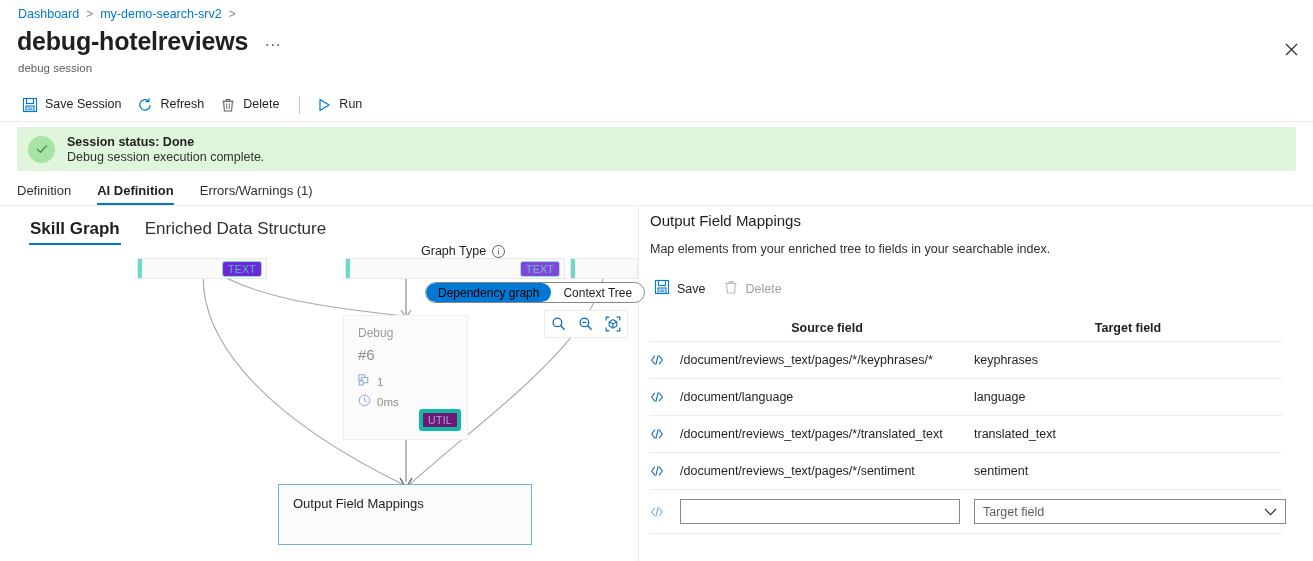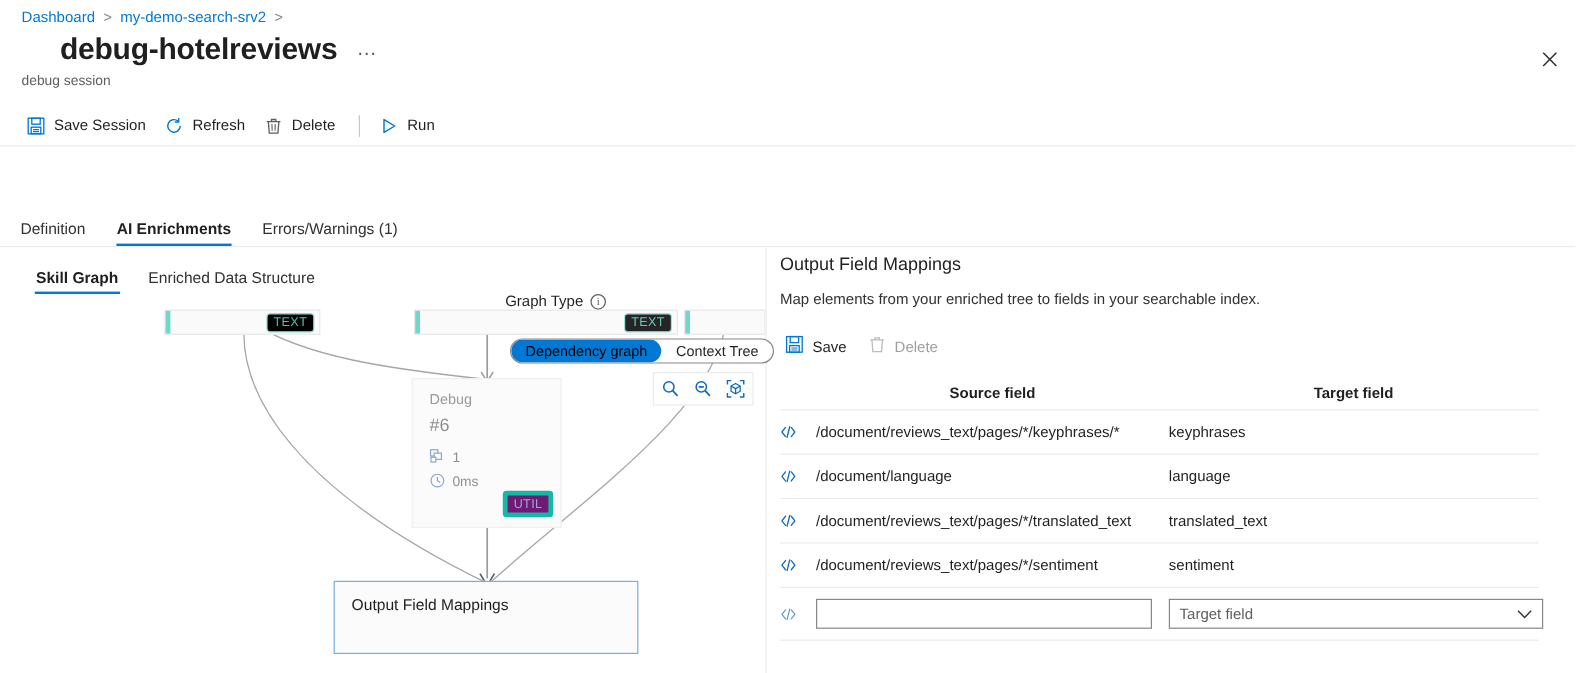--- a/index.html
+++ b/index.html
@@ -20,21 +20,21 @@
     font-size: 12.5px; color: #0078d4;
     display: flex; align-items: center; gap: 7px;
     white-space: nowrap;
   }
   .breadcrumb .crumb { cursor: pointer; }
   .breadcrumb .sep { color: #8a8886; font-size: 12px; }
 
   
   .title-row {
     position: absolute; left: 17px; top: 28px;
-    display: flex; align-items: flex-end; gap: 13px; margin-left: 33px;
+    display: flex; align-items: flex-end; gap: 13px;
   }
   .page-title {
     font-size: 25px; font-weight: 600; color: #201f1e;
     letter-spacing: -0.2px; line-height: 1.05;
   }
   .ellipsis-btn {
     font-size: 17px; color: #605e5c; line-height: 1;
     padding: 0 3px 5px 3px; cursor: pointer; letter-spacing:1px;
   }
   .subtitle {
@@ -102,21 +102,21 @@
     position: absolute; left: 0; top: 205px; width: 1313px;
     height: 1px; background: #edebe9;
   }
 
   
   .subtabs {
     position: absolute; left: 30px; top: 219px;
     display: flex; align-items: flex-end; gap: 25px; height: 26px;
   }
   .subtab {
-    font-size: 13px; color: #323130; cursor: pointer;
+    font-size: 17px; color: #323130; cursor: pointer;
     padding-bottom: 6px; position: relative; white-space: nowrap;
   }
   .subtab.active { font-weight: 600; color: #201f1e; }
   .subtab.active::after {
     content: ""; position: absolute; left: -1px; right: -1px; bottom: 0;
     height: 2px; background: #0078d4;
   }
 
   
   .pane-divider {
@@ -133,21 +133,21 @@
 
   .gnode {
     position: absolute; background: #fafafa;
     border: 1px solid #e8e8e8;
   }
   .gnode .accent {
     position: absolute; left: 0; top: 0; bottom: 0; width: 4px;
   }
   .badge {
     position: absolute; font-size: 10.5px; letter-spacing: .3px;
-    padding: 1px 5px; border-radius: 3px; background: #000000;
+    padding: 1px 5px; border-radius: 3px; background: #6d28d9;
   }
   .badge-text { color: #4cc2b0; border: 1px solid #8fdcd1; }
   .badge-util { color: #9aa8d8; border: 4px solid #14b8a6; background:#701a75; }
 
   .node-shaper {
     position: absolute; left: 343px; top: 315px;
     width: 125px; height: 125px;
     background: #fbfbfb; border: 1px solid #efefef;
   }
   .node-shaper .accent { background: #dfe6f7; }
@@ -314,24 +314,35 @@
       <span>
         <svg width="16" height="16" viewBox="0 0 16 16">
           <path d="M4 2.6 L13 8 L4 13.4 Z" fill="none" stroke="#0078d4" stroke-width="1.2" stroke-linejoin="round"></path>
         </svg>
       </span>
       <span>Run</span>
     </div>
   </div>
   <div class="cmdbar-rule"></div>
 
+  <div class="banner">
+    <div class="banner-icon">
+      <svg width="16" height="16" viewBox="0 0 16 16">
+        <path d="M3.4 8.3 L6.4 11.2 L12.6 4.6" fill="none" stroke="#3f9142" stroke-width="1.3" stroke-linecap="round" stroke-linejoin="round"></path>
+      </svg>
+    </div>
+    <div class="banner-text">
+      <div class="banner-title">Session status: Done</div>
+      <div class="banner-sub">Debug session execution complete.</div>
+    </div>
+  </div>
 
   <div class="tabs">
     <div class="tab">Definition</div>
-    <div class="tab active">AI Enrichments</div>
+    <div class="tab active">AI Definition</div>
     <div class="tab">Errors/Warnings (1)</div>
   </div>
   <div class="tabs-rule"></div>
 
   <div class="subtabs">
     <div class="subtab active">Skill Graph</div>
     <div class="subtab">Enriched Data Structure</div>
   </div>
 
   <div class="pane-divider"></div>

